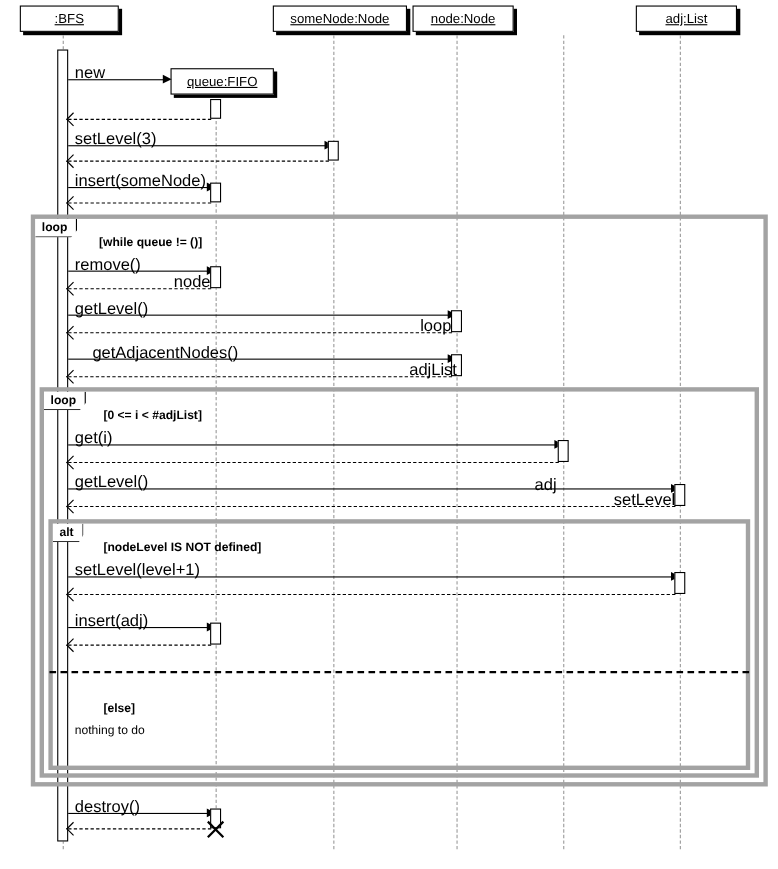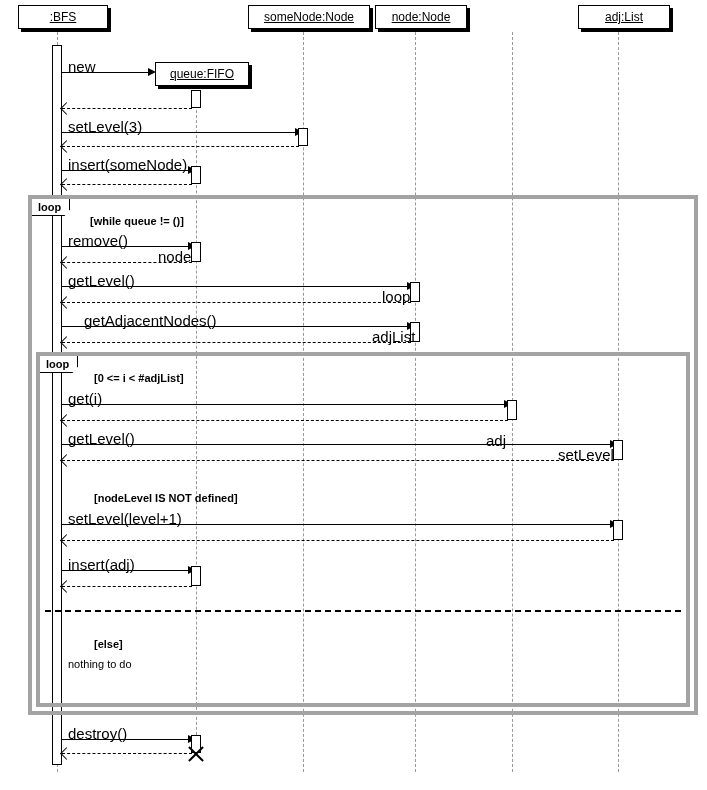--- a/index.html
+++ b/index.html
@@ -208,20 +208,23 @@
   <div class="arrowhead open-left" style="left:62px; top:420px;"></div>
 
   <div class="message-label" style="left:68px; top:430px;">getLevel()</div>
   <div class="message-line" style="left:62px; top:444px; width:552px;"></div>
   <div class="arrowhead right" style="left:610px; top:440px;"></div>
   <div class="activation" style="left:613px; top:440px; height:20px;"></div>
   <div class="message-label" style="left:558px; top:446px;">setLevel</div>
   <div class="message-line dashed" style="left:62px; top:460px; width:552px;"></div>
   <div class="arrowhead open-left" style="left:62px; top:460px;"></div>
 
+  <div class="frame" style="left:44px; top:472px; width:638px; height:228px;">
+    <div class="frame-label">alt</div>
+  </div>
   <div class="guard" style="left:82px; top:492px;">[nodeLevel IS NOT defined]</div>
 
   <div class="message-label" style="left:68px; top:510px;">setLevel(level+1)</div>
   <div class="message-line" style="left:62px; top:524px; width:552px;"></div>
   <div class="arrowhead right" style="left:610px; top:520px;"></div>
   <div class="activation" style="left:613px; top:520px; height:20px;"></div>
   <div class="message-line dashed" style="left:62px; top:540px; width:552px;"></div>
   <div class="arrowhead open-left" style="left:62px; top:540px;"></div>
 
   <div class="message-label" style="left:68px; top:556px;">insert(adj)</div>

